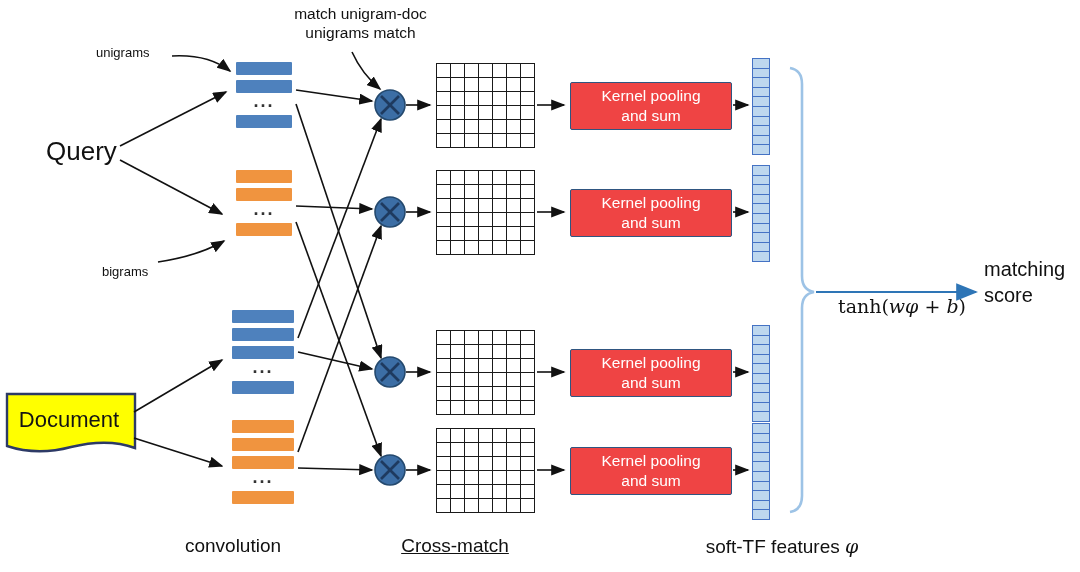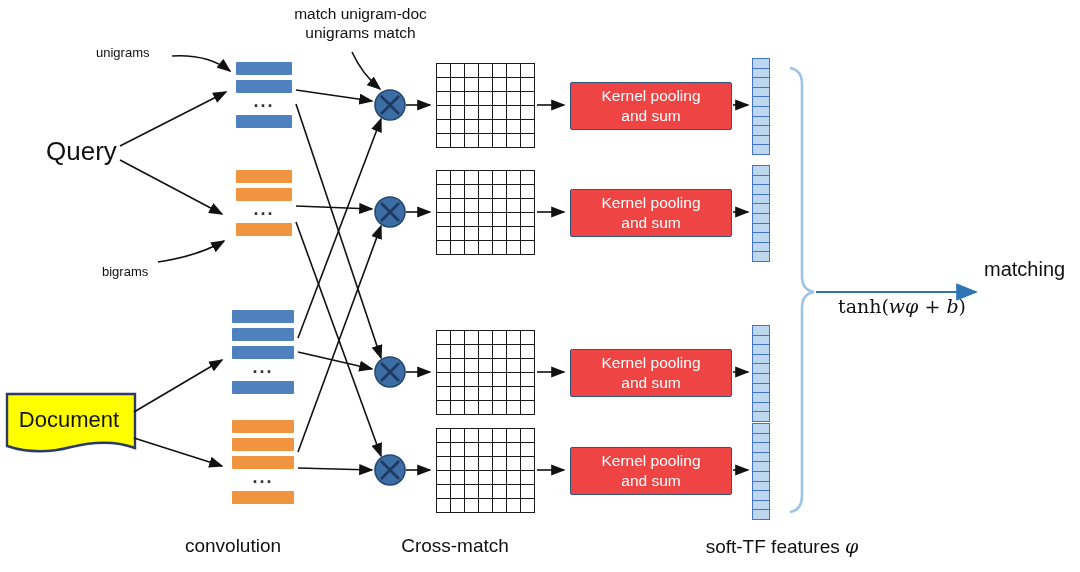--- a/index.html
+++ b/index.html
@@ -330,24 +330,25 @@
       <div class="feature-cell"></div>
       <div class="feature-cell"></div>
       <div class="feature-cell"></div>
     </div>
 
   <div class="abs lbl formula">
     <span>tanh(</span><span class="it">wφ + b</span><span>)</span>
   </div>
   <div class="abs matching">
     <div>matching</div>
+    <div>score</div>
   </div>
 
   <div class="abs lbl bottom-label" style="left:233px;">convolution</div>
-  <div class="abs lbl bottom-label" style="left:455px;">Cross-match</div>
+  <div class="abs lbl bottom-label" style="left:455px;text-decoration:underline;">Cross-match</div>
   <div class="abs lbl bottom-label" style="left:782px;"><span>soft-TF features </span><span class="phi">φ</span></div>
 
   <svg class="overlay" width="1080" height="572" viewBox="0 0 1080 572">
     <defs>
       <marker id="ah" markerWidth="9" markerHeight="7" refX="8" refY="3.5" orient="auto">
         <polygon points="0 0, 9 3.5, 0 7" fill="#111"></polygon>
       </marker>
       <marker id="ahblue" markerWidth="10" markerHeight="8" refX="9" refY="4" orient="auto">
         <polygon points="0 0, 10 4, 0 8" fill="#2E75B6"></polygon>
       </marker>

